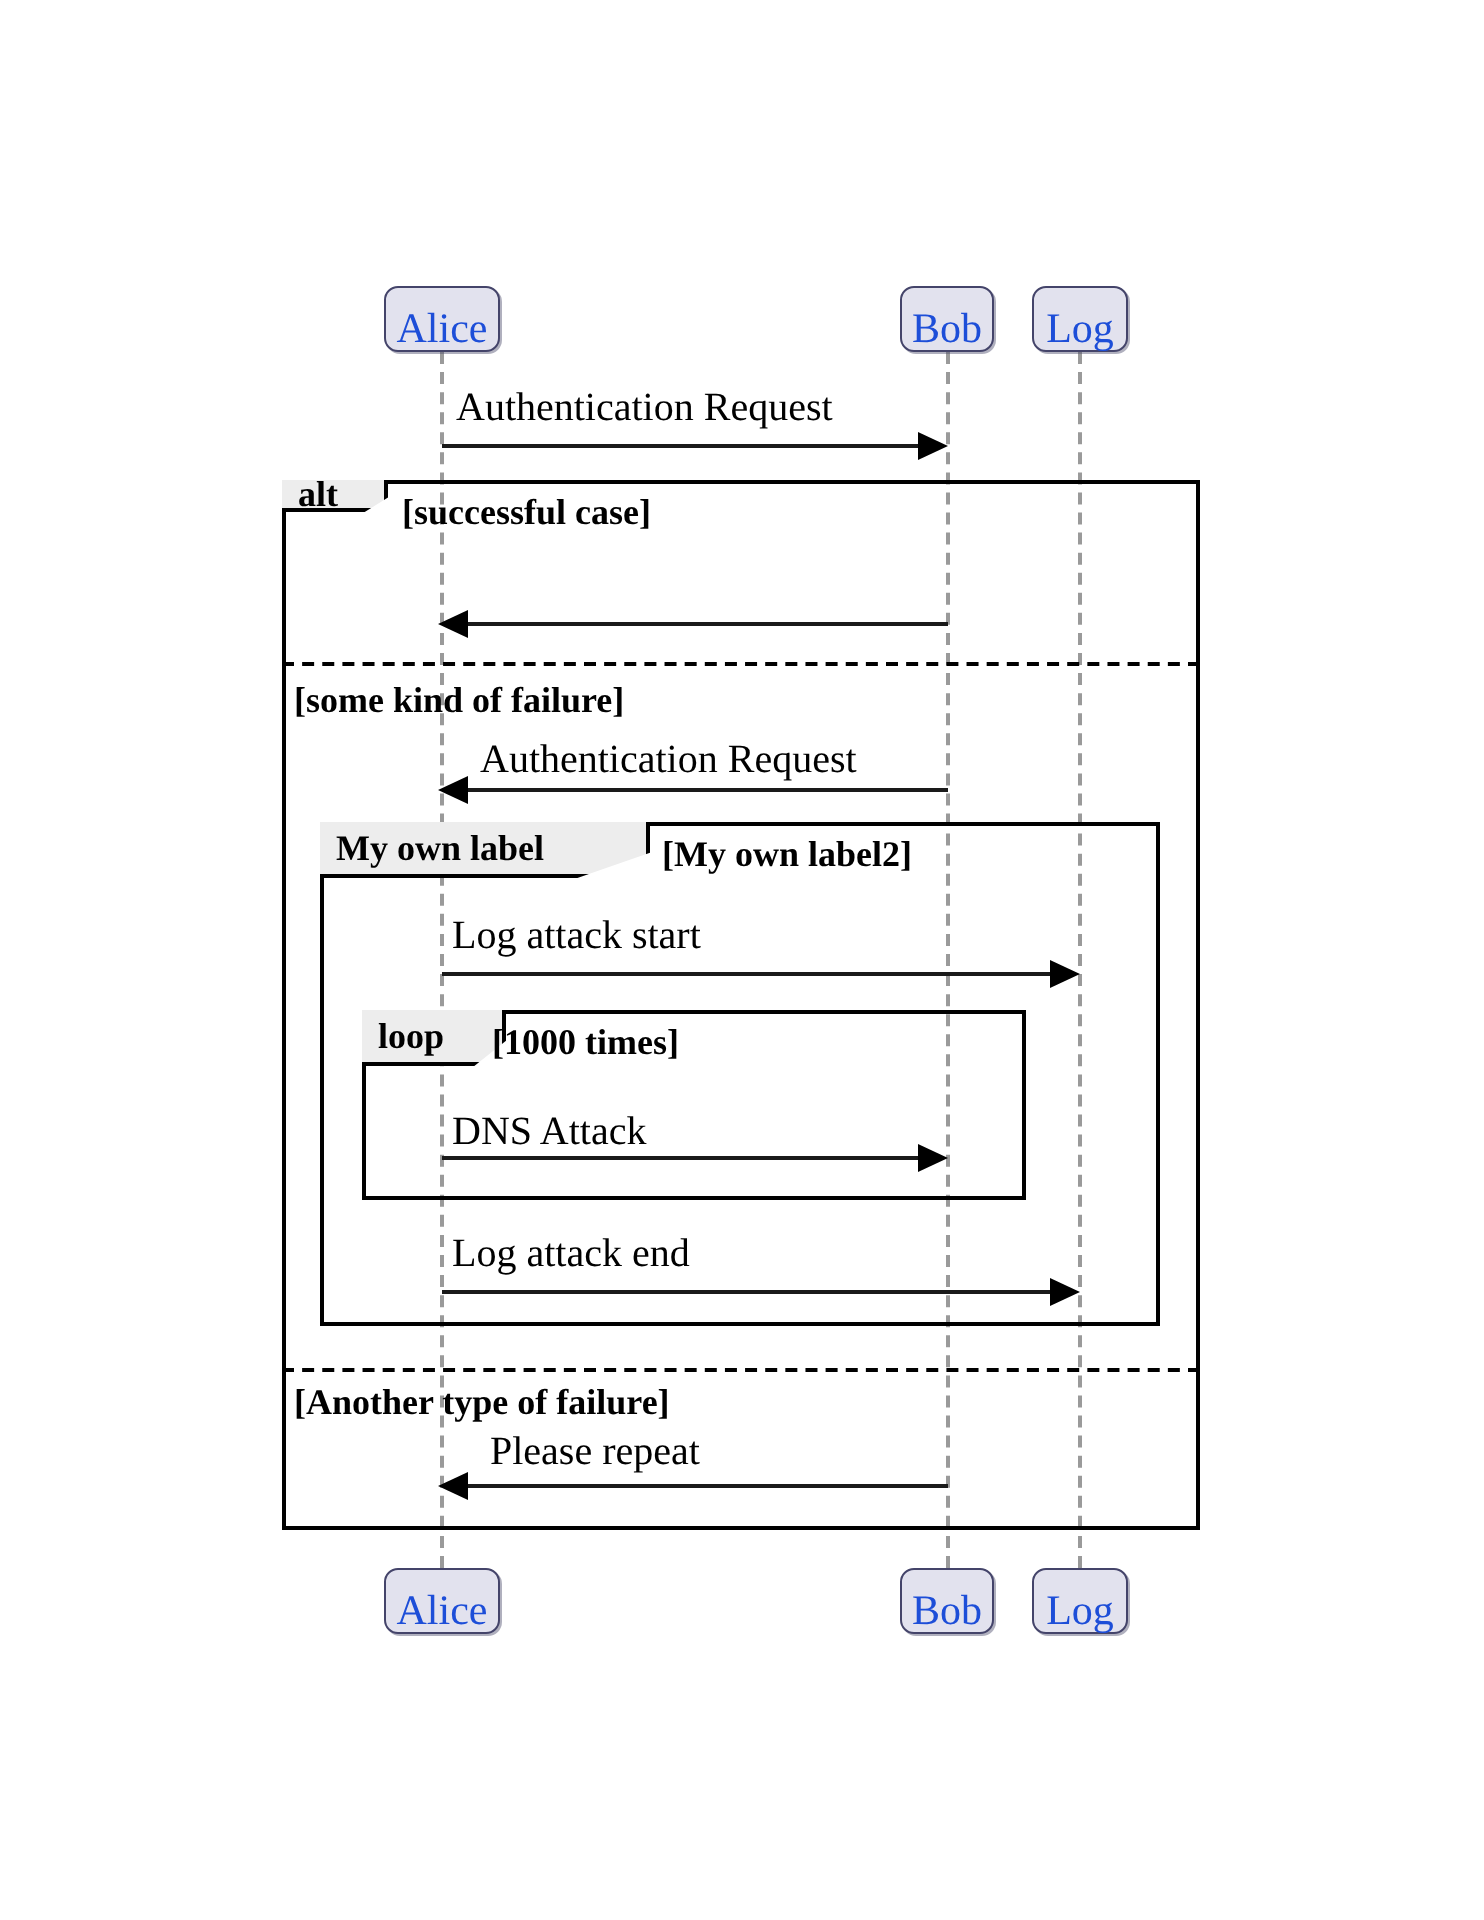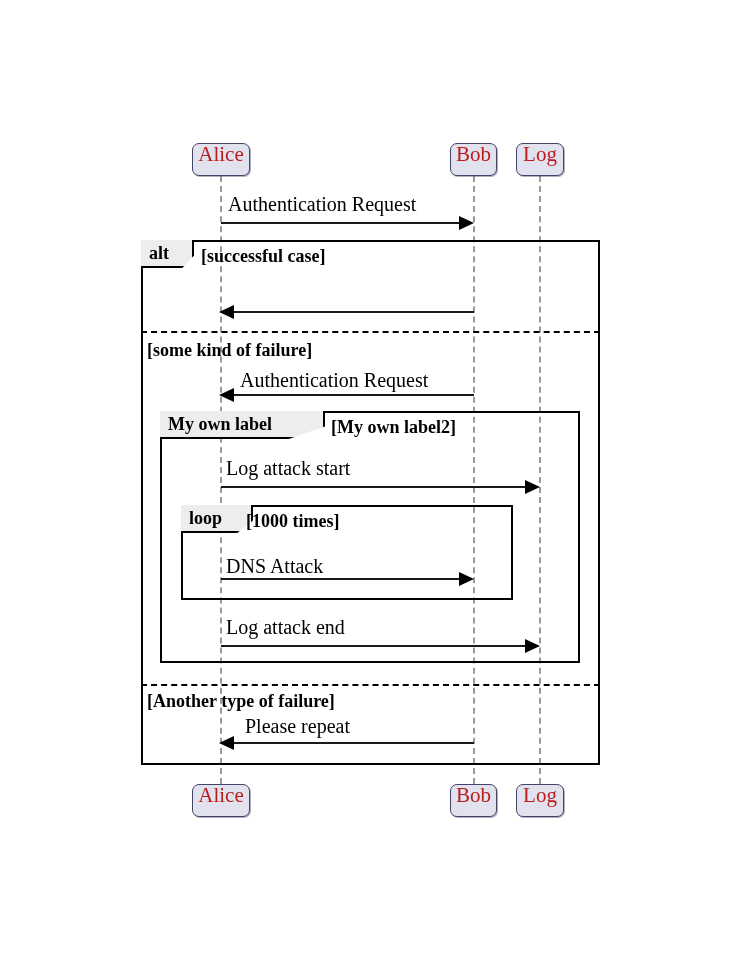--- a/index.html
+++ b/index.html
@@ -16,25 +16,25 @@
     overflow: hidden;
   }
 
   
   .participant {
     position: absolute;
     box-sizing: border-box;
     border: 1px solid #44446a;
     border-radius: 7px;
     background: #e2e2ee;
-    color: #b91c1c;
+    color: #1d4ed8;
     font-size: 21px;
     line-height: 1;
     display: flex;
-    align-items: flex-start;
+    align-items: flex-end;
     justify-content: center;
     box-shadow: 1px 1px 0 rgba(80,80,110,0.45);
   }
 
   
   .lifeline {
     position: absolute;
     width: 0;
     border-left: 2px dashed #9a9a9a;
   }
@@ -124,21 +124,21 @@
   </div>
   <div class="participant" style="left:516px; top:143px; width:48px; height:33px;">
     <span>Log</span>
   </div>
 
   <div class="msg-label" style="left:228px; top:194px;">Authentication Request</div>
   <div class="msg-line" style="left:221px; top:222px; width:245px;"></div>
   <div class="arrow-head right" style="left:459px; top:216px;"></div>
 
   <div class="frame" style="left:141px; top:240px; width:459px; height:525px;"></div>
-  <div class="frame-tab" style="left:141px; top:240px; width:53px; height:28px;">
+  <div class="frame-tab" style="left:141px; top:240px; width:53px; height:16px;">
     <span>alt</span>
   </div>
   <div class="frame-guard" style="left:201px; top:247px;">[successful case]</div>
 
   <div class="msg-line" style="left:232px; top:311px; width:242px;"></div>
   <div class="arrow-head left" style="left:219px; top:305px;"></div>
 
   <div class="divider" style="left:141px; top:331px; width:459px;"></div>
   <div class="frame-guard" style="left:147px; top:341px;">[some kind of failure]</div>
 

